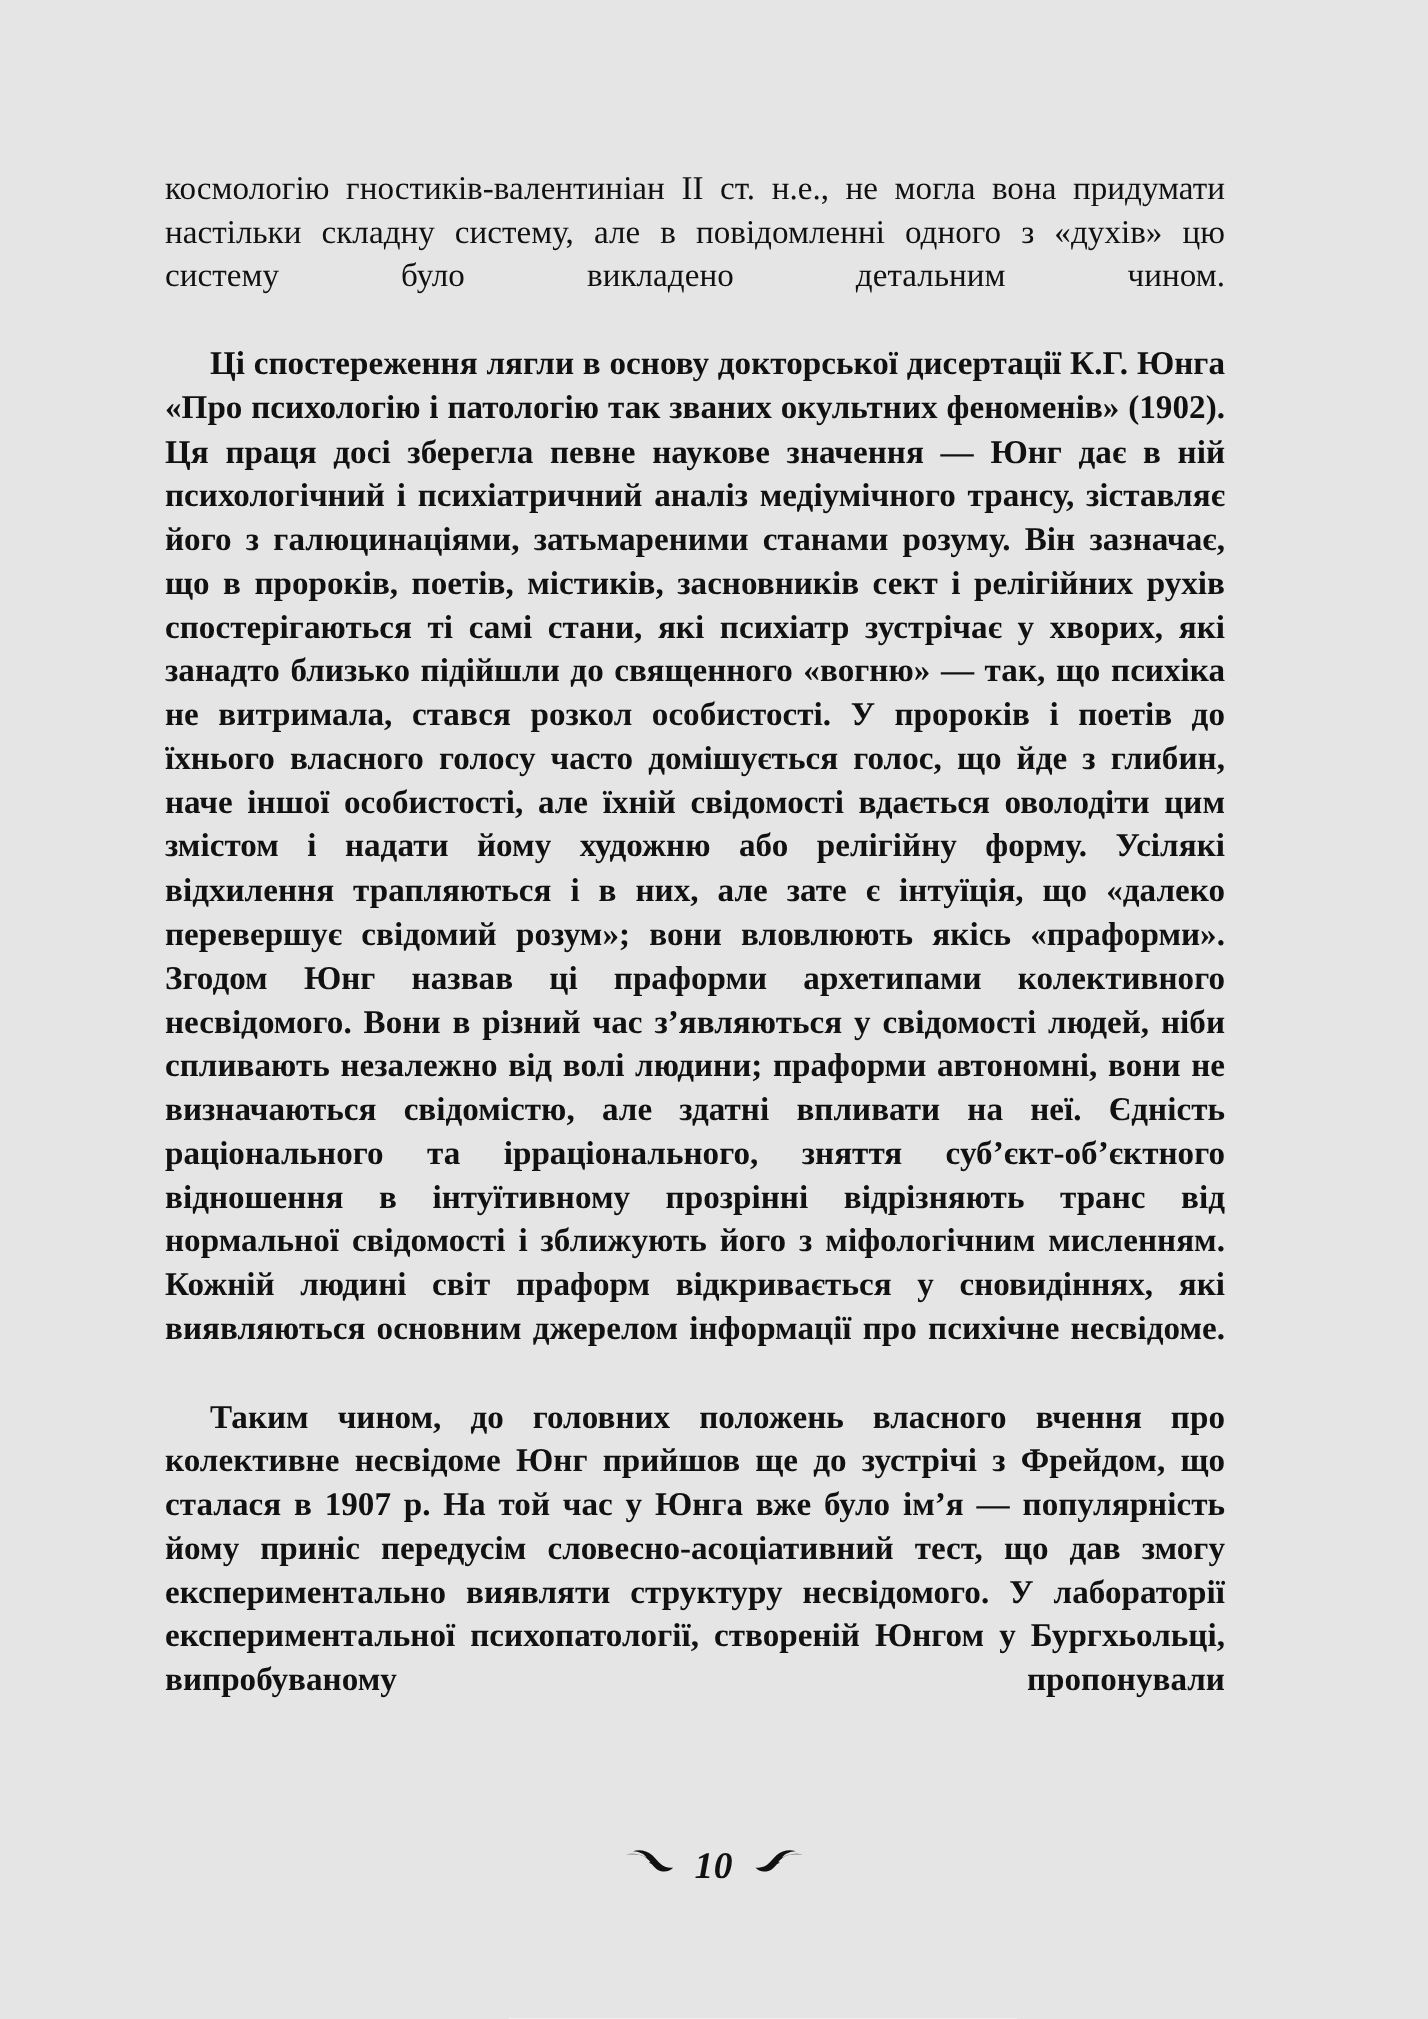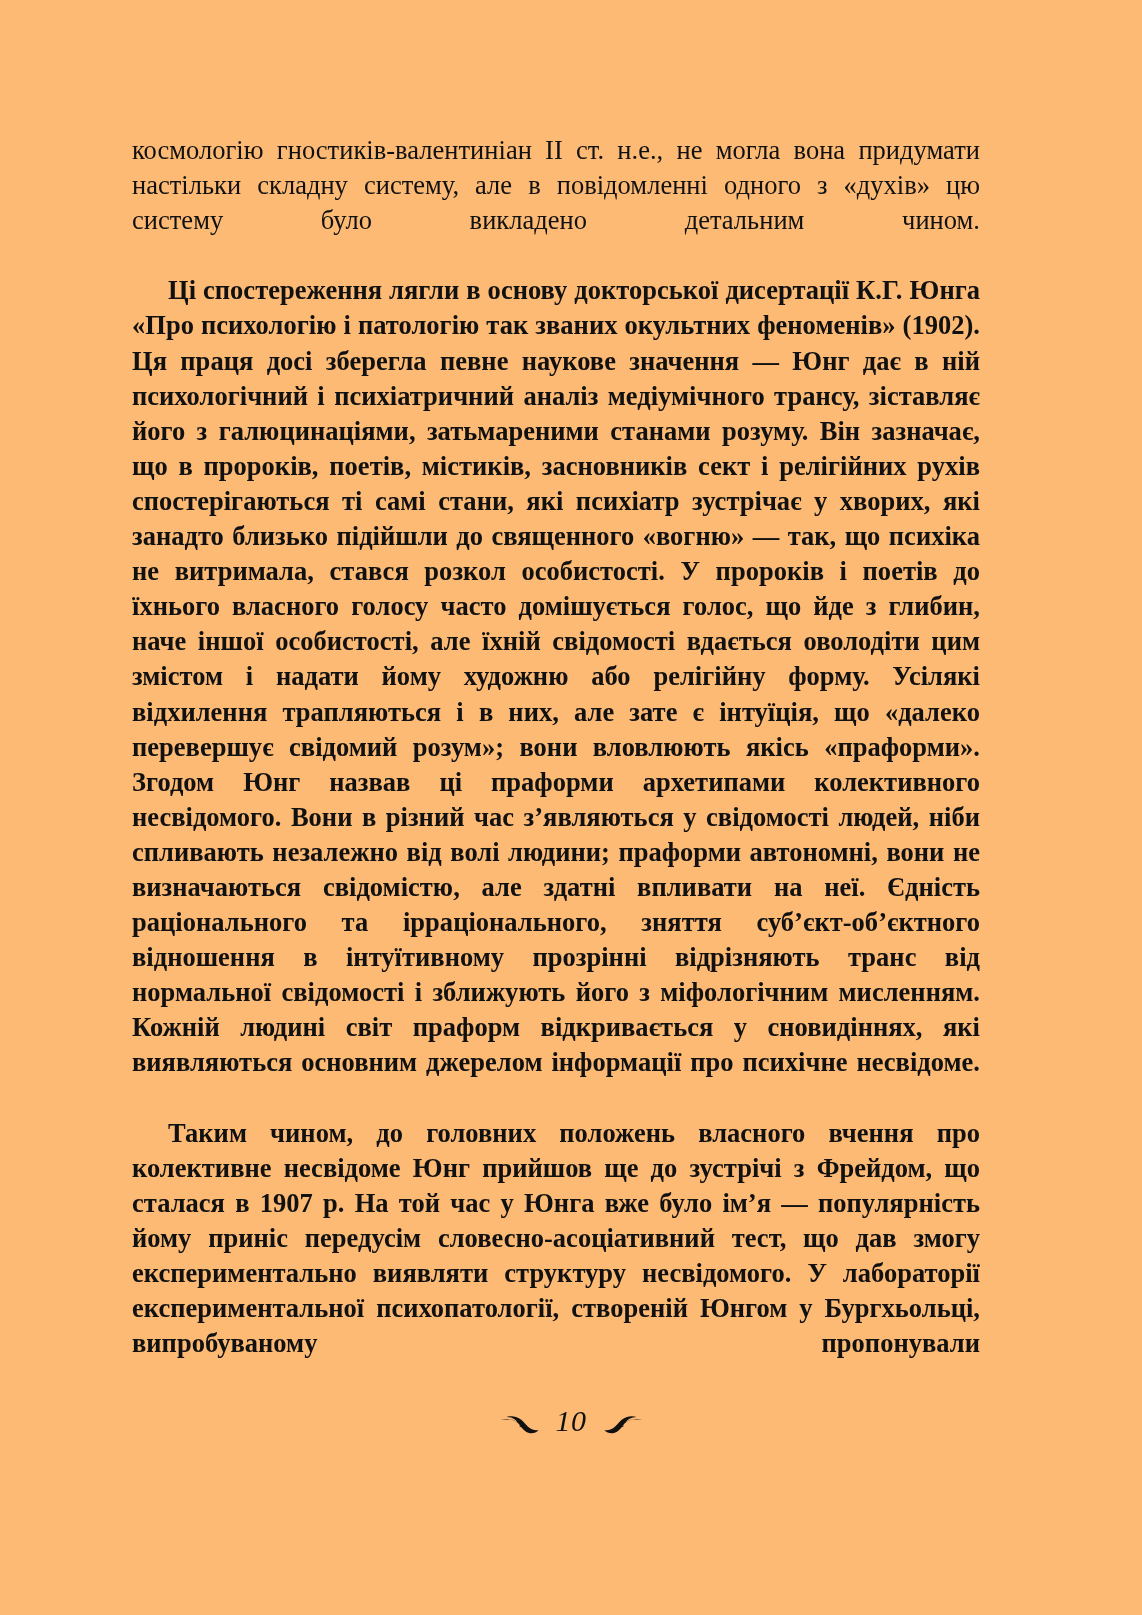--- a/index.html
+++ b/index.html
@@ -15,21 +15,21 @@
     overflow: hidden;
     font-family: "Liberation Serif", "DejaVu Serif", serif;
     color: #111111;
     -webkit-font-smoothing: antialiased;
   }
 
   
   .page {
     position: absolute;
     inset: 0;
-    background: #fdba74;
+    background: #e5e5e5;
   }
 
   
   .text-column {
     position: absolute;
     left: 132px;
     top: 133px;
     width: 848px;           
   }
 
@@ -55,26 +55,27 @@
     content: "";
     display: inline-block;
     width: 100%;
   }
 
   
   .folio {
     position: absolute;
     left: 0;
     right: 0;
-    top: 1396px;
+    top: 1478px;
     display: flex;
-    align-items: flex-end;
+    align-items: flex-start;
     justify-content: center;
     gap: 13px;
     height: 40px;
+    font-weight: bold;
   }
   .folio-num {
     font-family: "Liberation Serif", "DejaVu Serif", serif;
     font-style: italic;
     font-size: 30px;
     line-height: 1;
     color: #111111;
     letter-spacing: 0.5px;
   }
   .ornament {

